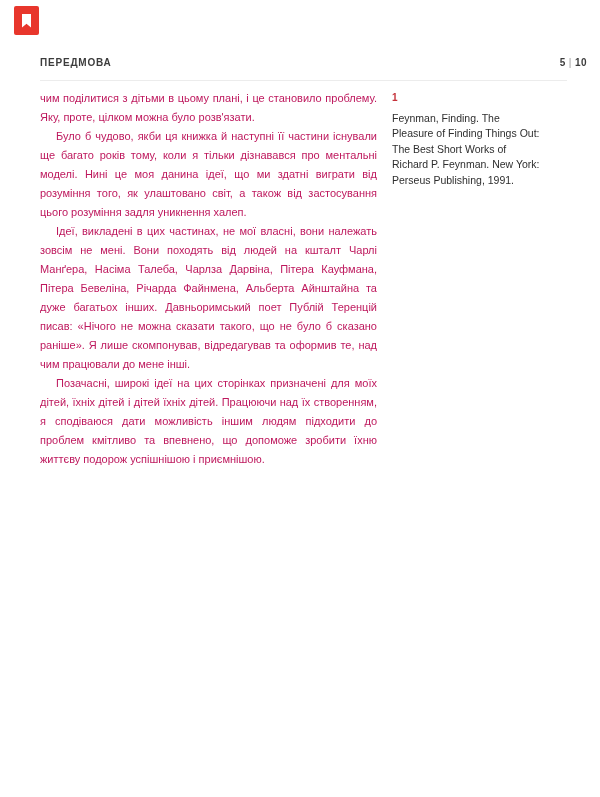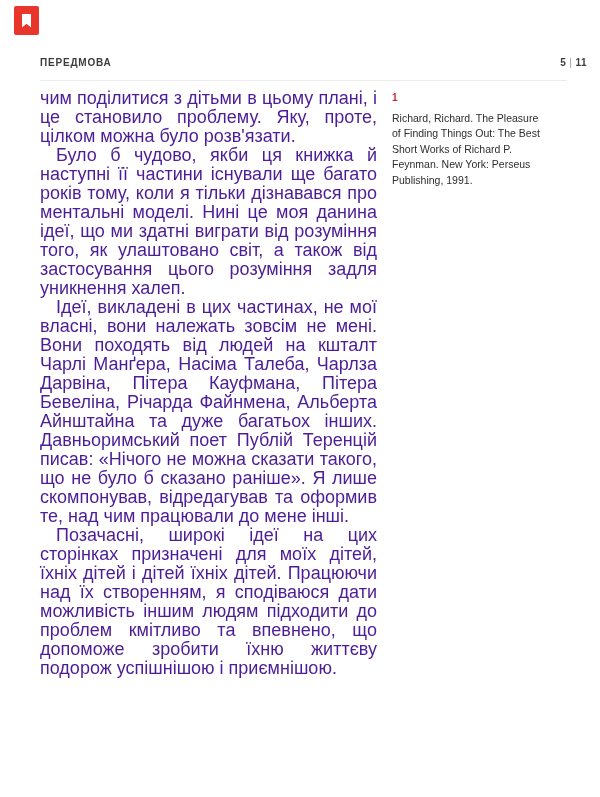--- a/index.html
+++ b/index.html
@@ -33,22 +33,22 @@
     letter-spacing:0.5px;
   }
   .header-pages .sep{color:#9a9a9a;padding:0 3px;font-weight:normal;}
   .header-rule{
     position:absolute;left:40px;top:80px;
     width:527px;height:1px;background:#ececec;
   }
   
   .body-col{
     position:absolute;left:40px;top:89px;width:337px;
-    font-size:18px;line-height:19px;
-    text-align:justify;color:#4c1d95;
+    font-size:11px;line-height:19px;
+    text-align:justify;color:#be185d;
   }
   .body-col p{margin:0;}
   .body-col p.indent{text-indent:16px;}
   
   .sidenote{
     position:absolute;left:392px;top:90px;width:152px;
     font-size:10.5px;line-height:15.5px;color:#2e2e2e;
   }
   .sidenote .marker{
     display:block;
@@ -79,28 +79,28 @@
 
   <div class="bookmark-tab">
     <span>
       <svg width="11" height="14" viewBox="0 0 11 14">
         <path d="M1 0 H10 V13.5 L5.5 9.8 L1 13.5 Z" fill="#ffffff"></path>
       </svg>
     </span>
   </div>
 
   <div class="header-title">ПЕРЕДМОВА</div>
-  <div class="header-pages"><span>5</span><span class="sep">|</span><span>11</span></div>
+  <div class="header-pages"><span>5</span><span class="sep">|</span><span>10</span></div>
   <div class="header-rule"></div>
 
   <div class="body-col">
     <p>чим поділитися з дітьми в цьому плані, і це становило проблему. Яку, проте, цілком можна було розв'язати.</p>
     <p class="indent">Було б чудово, якби ця книжка й наступні її частини існували ще багато років тому, коли я тільки дізнавався про ментальні моделі. Нині це моя данина ідеї, що ми здатні виграти від розуміння того, як улаштовано світ, а також від застосування цього розуміння задля уникнення халеп.</p>
     <p class="indent">Ідеї, викладені в цих частинах, не мої власні, вони належать зовсім не мені. Вони походять від людей на кшталт Чарлі Манґера, Насіма Талеба, Чарлза Дарвіна, Пітера Кауфмана, Пітера Бевеліна, Річарда Файнмена, Альберта Айнштайна та дуже багатьох інших. Давньоримський поет Публій Теренцій писав: «Нічого не можна сказати такого, що не було б сказано раніше». Я лише скомпонував, відредагував та оформив те, над чим працювали до мене інші.</p>
     <p class="indent">Позачасні, широкі ідеї на цих сторінках призначені для моїх дітей, їхніх дітей і дітей їхніх дітей. Працюючи над їх створенням, я сподіваюся дати можливість іншим людям підходити до проблем кмітливо та впевнено, що допоможе зробити їхню життєву подорож успішнішою і приємнішою.</p>
   </div>
 
   <div class="sidenote">
-    <span class="marker">1</span><span>Richard, Richard. </span><span class="title">The Pleasure of Finding Things Out: The Best Short Works of Richard P. Feynman</span><span>. New York: Perseus Publishing, 1991.</span>
+    <span class="marker">1</span><span>Feynman, Finding. </span><span class="title">The Pleasure of Finding Things Out: The Best Short Works of Richard P. Feynman</span><span>. New York: Perseus Publishing, 1991.</span>
   </div>
 
 
 </div>
 
 </body></html>

